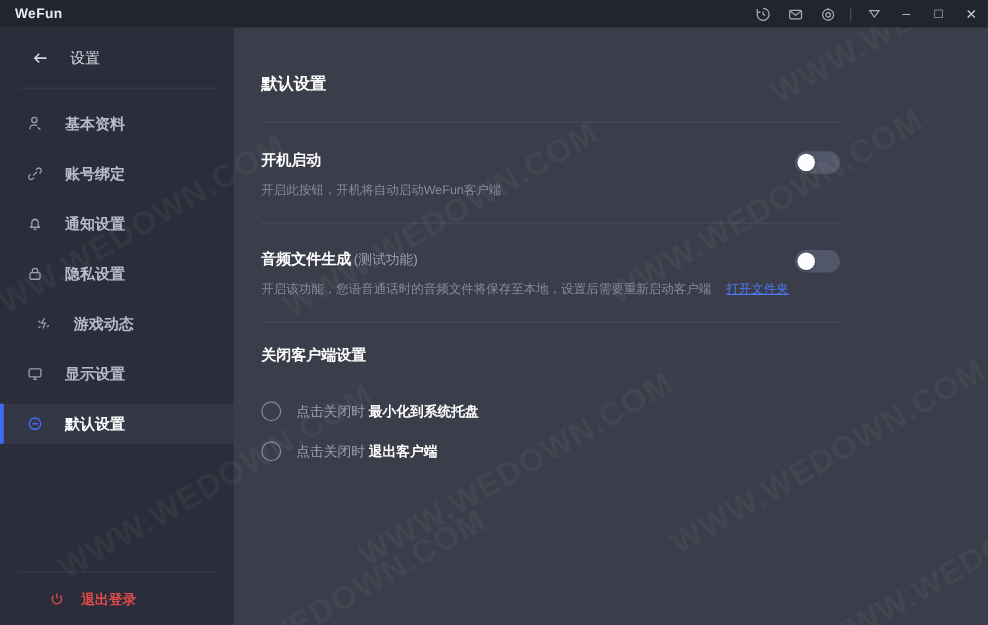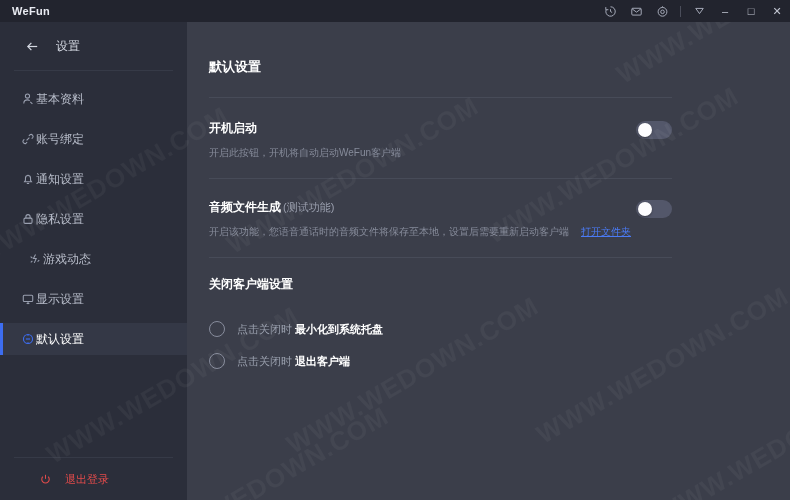--- a/index.html
+++ b/index.html
@@ -132,25 +132,26 @@
   }
   .nav {
     display: flex;
     flex-direction: column;
   }
   .nav-item {
     height: 32px;
     display: flex;
     align-items: center;
     padding-left: 20px;
-    gap: 0;
+    gap: 16px;
     position: relative;
     border-left: 3px solid transparent;
     padding-left: 17px;
     margin-bottom: 0;
+    font-weight: bold;
   }
   .nav-item .ni-icon {
     width: 16px;
     height: 16px;
     display: flex;
     align-items: center;
     justify-content: center;
     color: #9aa0b0;
   }
   .nav-item .ni-label {
@@ -169,20 +170,21 @@
     background: #363a47;
     margin: 0 14px;
   }
   .logout-row {
     height: 42px;
     display: flex;
     align-items: center;
     padding-left: 38px;
     gap: 13px;
     flex: none;
+    font-weight: bold;
   }
   .logout-row .lo-icon {
     width: 14px;
     height: 14px;
     display: flex;
     align-items: center;
     justify-content: center;
     color: #e24b4b;
   }
   .logout-row .lo-label {

